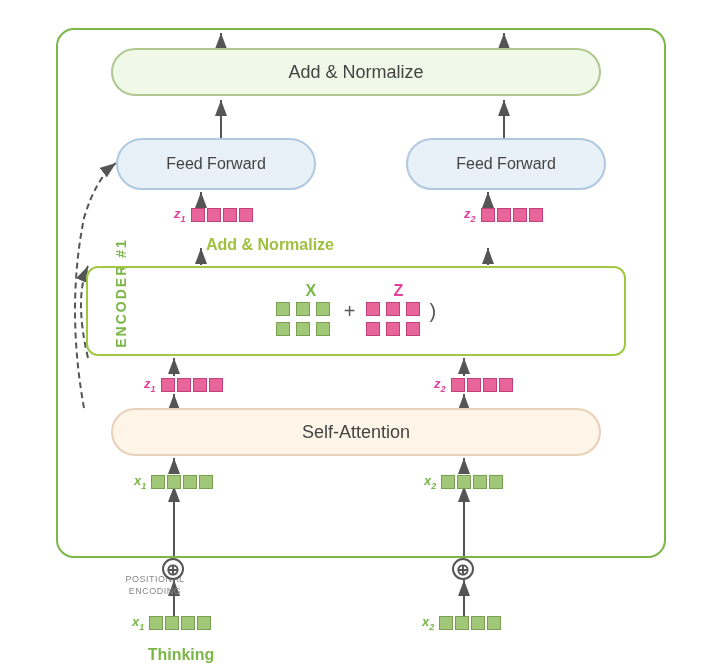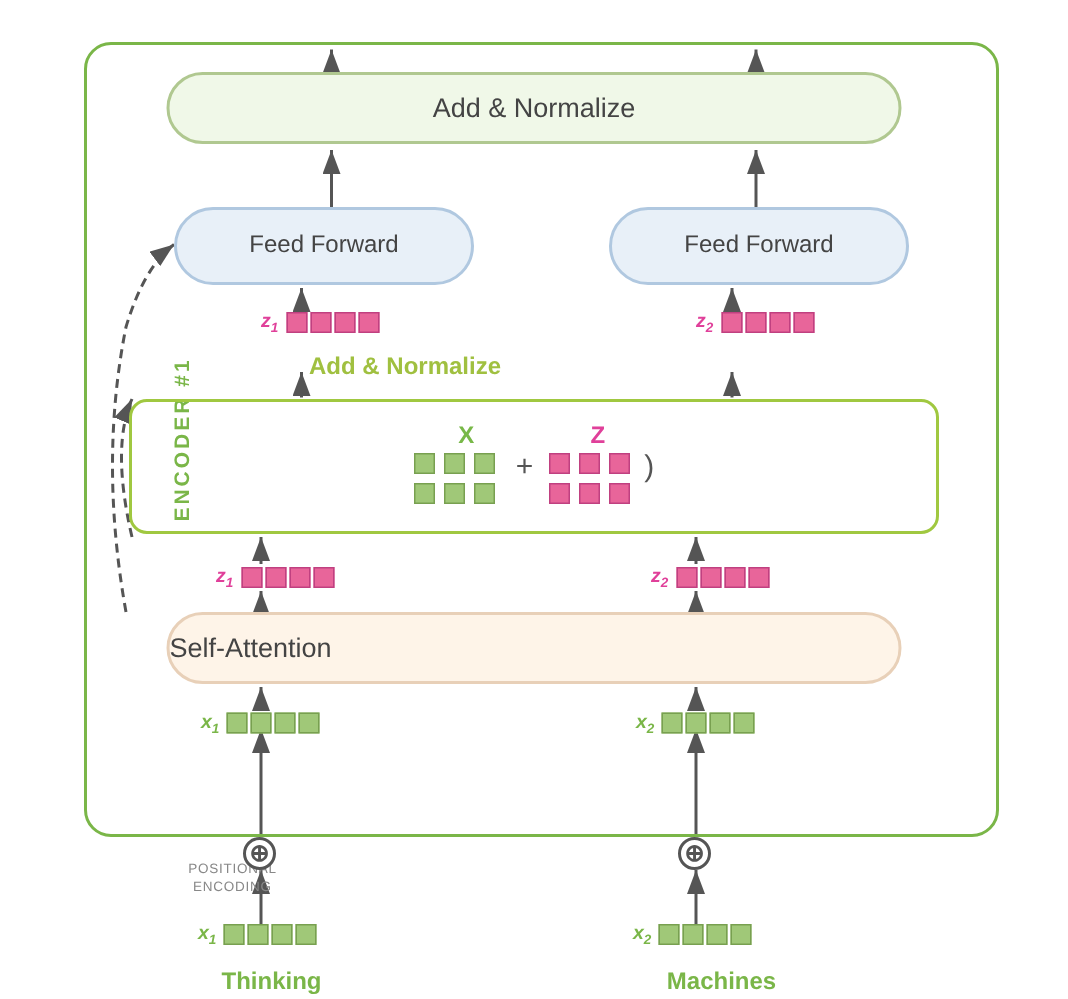--- a/index.html
+++ b/index.html
@@ -218,20 +218,21 @@
       position: absolute;
       top: 390px;
       left: 85px;
       width: 490px;
       height: 48px;
       border: 2px solid #e8d0b8;
       border-radius: 30px;
       background: #fef4e8;
       display: flex;
       align-items: center;
+      justify-content: center;
       font-size: 18px;
       color: #444;
     }
 
     
     .x1-bottom-encoder {
       position: absolute;
       top: 455px;
       left: 118px;
       display: flex;
@@ -506,16 +507,13 @@
     <div class="green-sq"></div>
     <div class="green-sq"></div>
     <div class="green-sq"></div>
     <div class="green-sq"></div>
   </div>
 
   <div class="word-thinking">
     <span>Thinking</span>
   </div>
 
-  <div class="word-machines">
-    <span>Machines</span>
-  </div>
 </div>
 
 </body></html>

